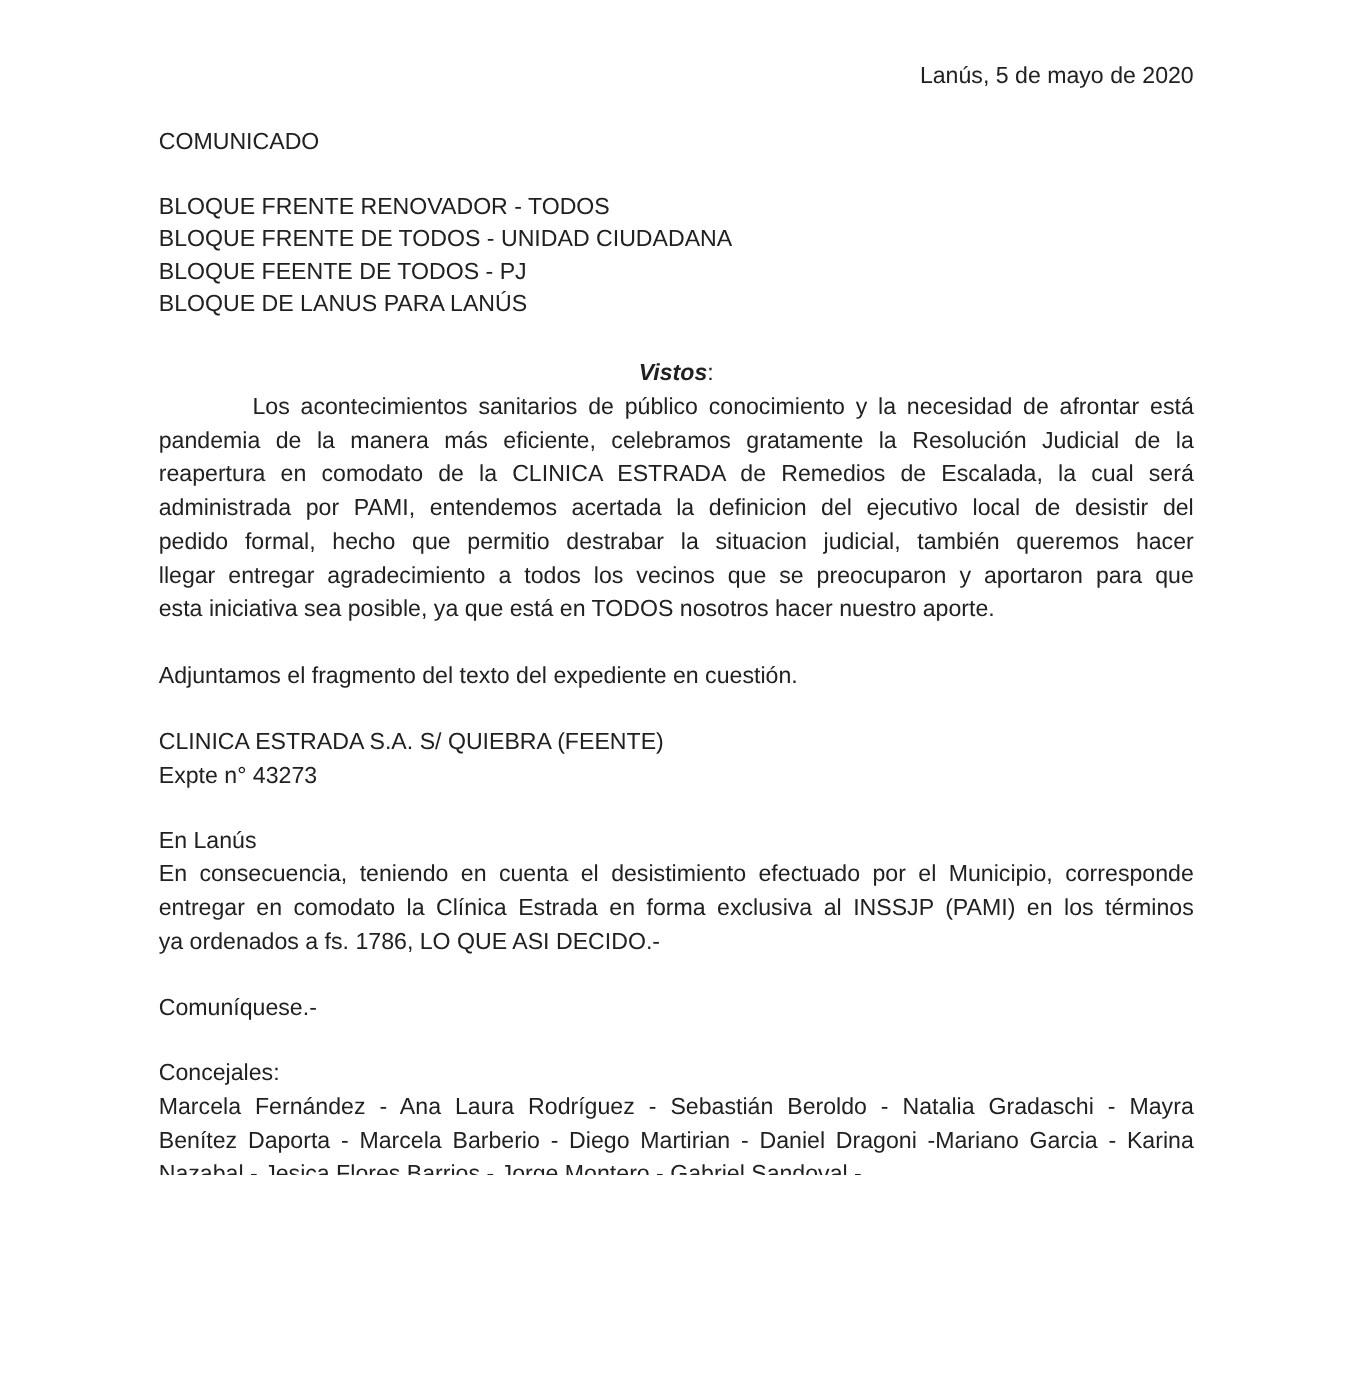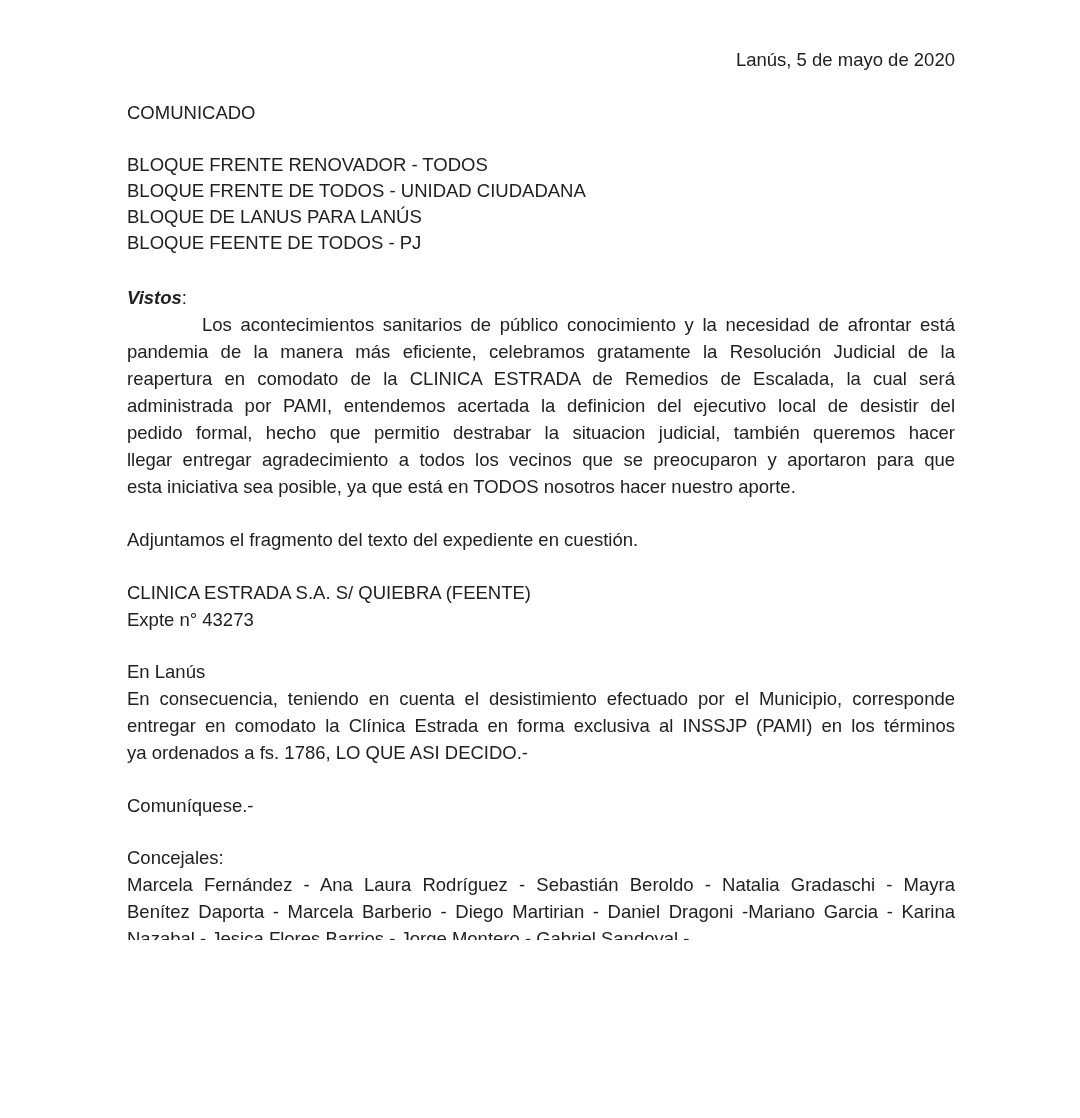--- a/index.html
+++ b/index.html
@@ -11,21 +11,21 @@
     font-family: "Liberation Sans", "DejaVu Sans", sans-serif;
     color: var(--text-color, #212121);
     font-size: 18.5px;
     line-height: 27px;
     overflow: hidden;
   }
   .content { position: absolute; left: 127px; right: 125px; top: 0; }
   .date-line   { text-align: right; margin-top: 46px; }
   .doc-title   { margin-top: 26px; }
   .bloques     { margin-top: 26px; line-height: 26px; }
-  .vistos-head { margin-top: 28px; }
+  .vistos-head { margin-top: 28px; text-align: center; }
   .vistos-head .vlabel { font-weight: bold; font-style: italic; }
   .vistos-head .vcolon { font-weight: normal; font-style: normal; }
   .jline  { text-align: justify; text-align-last: justify; }
   .jline-last { text-align: left; }
   .first-indent { text-indent: 75px; }
   .attachment-intro { margin-top: 26px; }
   .case-block   { margin-top: 26px; }
   .ruling-block { margin-top: 25px; }
   .comuniquese  { margin-top: 26px; }
   .concejales   { margin-top: 25px; }
@@ -55,22 +55,22 @@
 <div class="page">
   <div class="content">
 
     <div class="date-line">Lanús, 5 de mayo de 2020</div>
 
     <div class="doc-title">COMUNICADO</div>
 
     <div class="bloques">
       <div>BLOQUE FRENTE RENOVADOR - TODOS</div>
       <div>BLOQUE FRENTE DE TODOS - UNIDAD CIUDADANA</div>
+      <div>BLOQUE FEENTE DE TODOS - PJ</div>
       <div>BLOQUE DE LANUS PARA LANÚS</div>
-      <div>BLOQUE FEENTE DE TODOS - PJ</div>
     </div>
 
     <div class="vistos-head"><span class="vlabel">Vistos</span><span class="vcolon">:</span></div>
 
     <div class="vistos-para">
       <div class="jline first-indent">Los acontecimientos sanitarios de público conocimiento y la necesidad de afrontar está</div>
       <div class="jline">pandemia de la manera más eficiente, celebramos gratamente la Resolución Judicial de la</div>
       <div class="jline">reapertura en comodato de la CLINICA ESTRADA de Remedios de Escalada, la cual será</div>
       <div class="jline">administrada por PAMI, entendemos acertada la definicion del ejecutivo local de desistir del</div>
       <div class="jline">pedido formal, hecho que permitio destrabar la situacion judicial, también queremos hacer</div>

